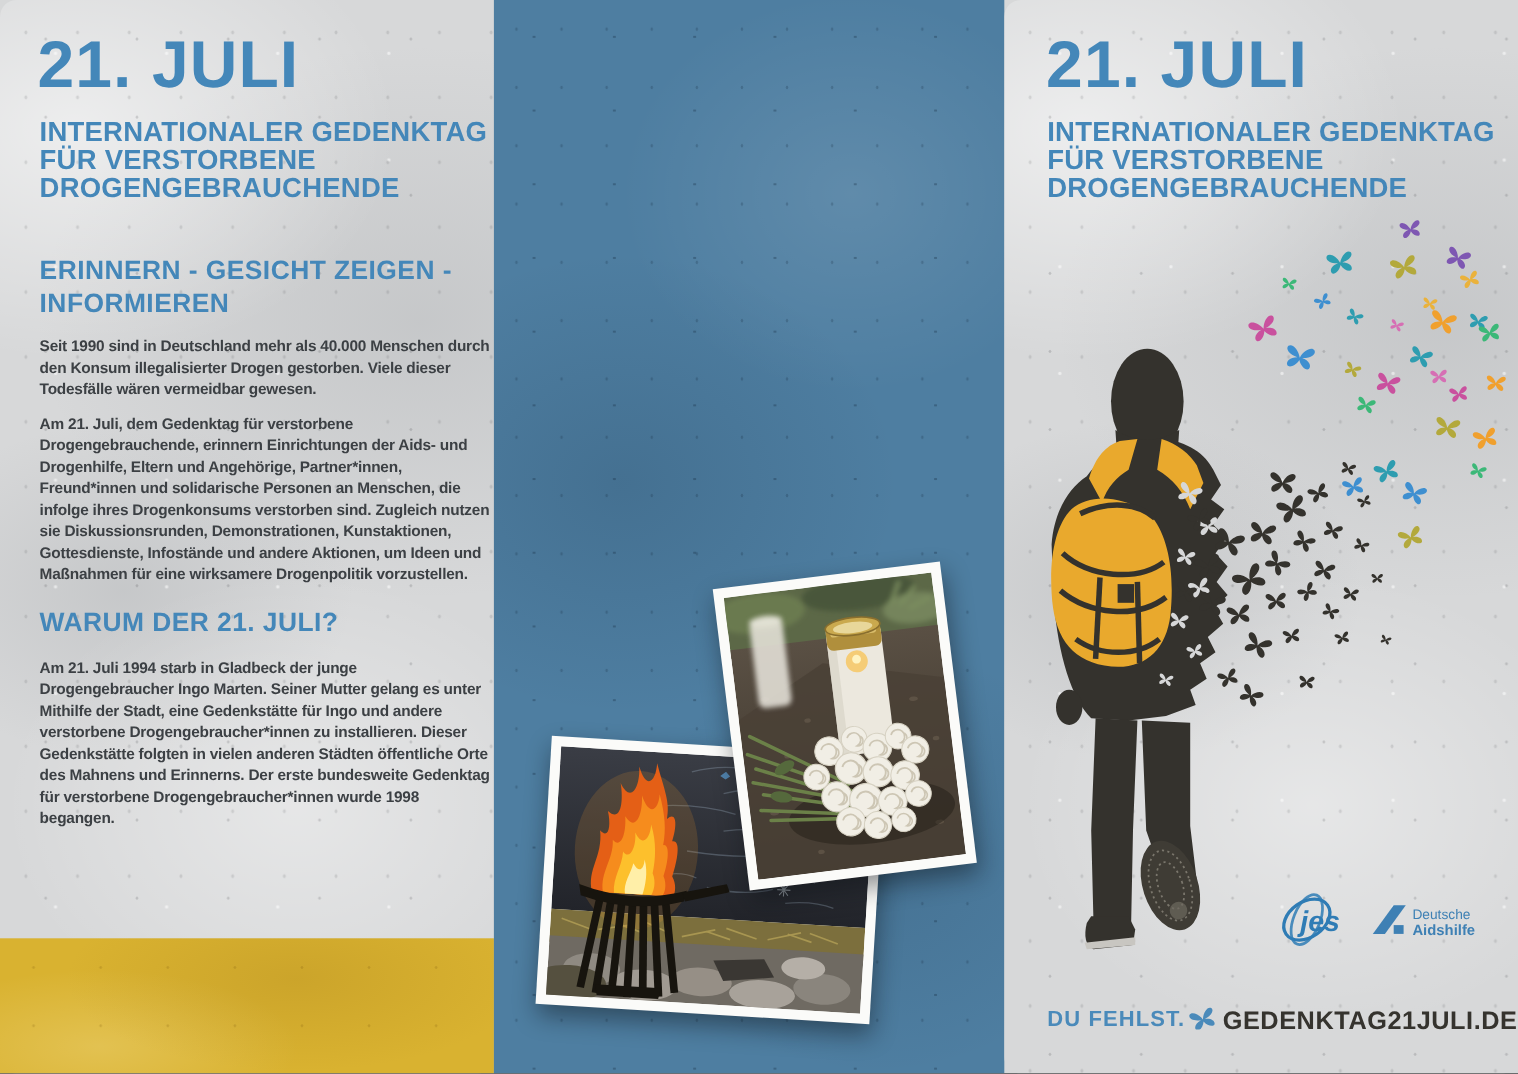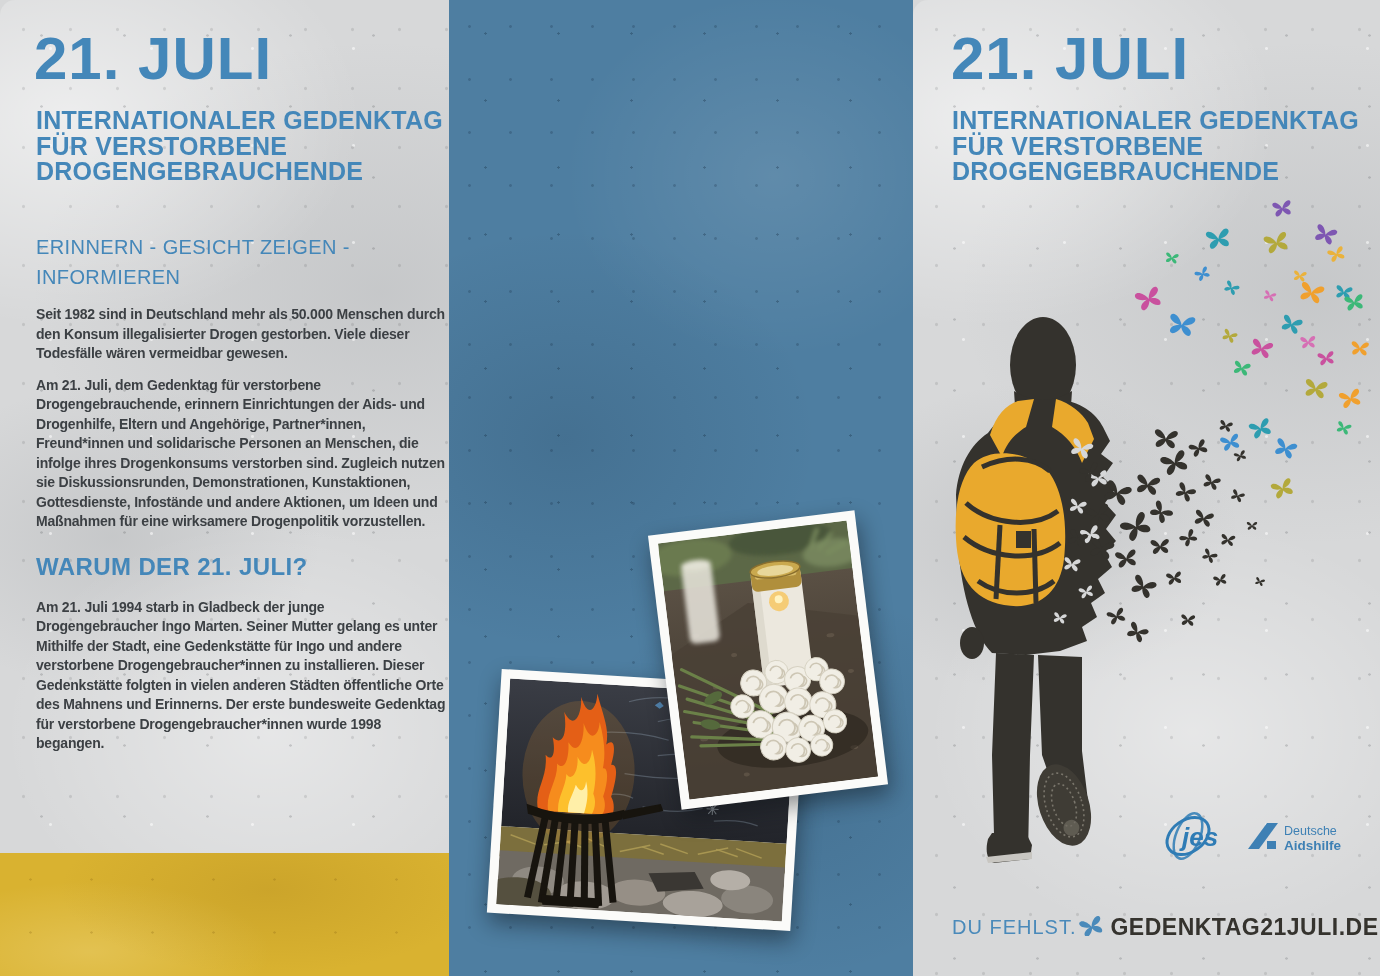--- a/index.html
+++ b/index.html
@@ -37,57 +37,57 @@
       radial-gradient(rgba(120,85,10,.22) 1px, transparent 1.6px),
       radial-gradient(ellipse 300px 120px at 60% 30%, rgba(150,110,20,.20), transparent 70%),
       radial-gradient(ellipse 260px 100px at 20% 80%, rgba(255,240,180,.25), transparent 70%);
     background-size:61px 53px,auto,auto;}
   
   .stencil{font-weight:800;text-transform:uppercase;}
   .title{position:absolute;font-size:60px;line-height:62px;letter-spacing:1px;color:#4487b9;}
   .subtitle{position:absolute;font-size:25px;line-height:25.5px;font-weight:800;
             letter-spacing:.2px;color:#4487b9;}
   .left-col{position:absolute;left:36px;top:232px;width:410px;}
-  .h-blue{font-size:20px;line-height:30px;font-weight:400;color:#4487b9;margin:0;letter-spacing:.4px;}
+  .h-blue{font-size:24px;line-height:30px;font-weight:700;color:#4487b9;margin:0;letter-spacing:.4px;}
   .h-blue2{font-size:24px;line-height:30px;font-weight:800;color:#4487b9;margin:20px 0 16px 0;letter-spacing:.4px;}
   .body-p{font-size:14px;line-height:19.5px;font-weight:700;letter-spacing:-0.2px;
           color:#3c4044;margin:13px 0 0 0;}
   .mid-col{position:absolute;left:487px;top:103px;width:400px;color:#eef1f2;}
   .h-yellow{font-size:25px;line-height:28px;font-weight:800;color:#e2ae3d;margin:0 0 21px 0;letter-spacing:1px;}
   .mid-col p{font-size:15px;line-height:19px;margin:0;font-weight:400;letter-spacing:.1px;}
   .mid-col .b{font-weight:700;color:#ffffff;}
   .blk{margin-top:17px;}
   
   .photo{position:absolute;background:#fbfbf9;box-shadow:2px 10px 22px rgba(10,15,20,.45);}
   .photo-candles{left:664px;top:522px;padding:9px;transform:rotate(-7deg);z-index:5;}
   .photo-fire{left:494px;top:678px;padding:9px;transform:rotate(3.5deg);z-index:4;}
   .photo svg{display:block;}
   
   .person-svg{position:absolute;left:930px;top:195px;width:450px;height:690px;}
   .logos{position:absolute;}
   .footer-row{position:absolute;left:952px;top:914px;display:flex;align-items:center;}
-  .du-fehlst{font-size:20px;font-weight:400;letter-spacing:1px;color:#4a8aba;}
+  .du-fehlst{font-size:20px;font-weight:700;letter-spacing:1px;color:#4a8aba;}
   .site-url{font-size:23px;font-weight:800;letter-spacing:.5px;color:#35332e;margin-left:6px;}
   .fly-icon{margin-left:2px;position:relative;top:-4px;}
 </style>
 </head>
 <body>
 
 <div class="page">
 
   <div class="panel panel-left concrete">
     <div class="title stencil" style="left:34px;top:28px;">21. JULI</div>
     <div class="subtitle stencil" style="left:36px;top:108px;">
       <div>INTERNATIONALER GEDENKTAG</div>
       <div>FÜR VERSTORBENE</div>
       <div>DROGENGEBRAUCHENDE</div>
     </div>
     <div class="left-col">
       <h2 class="h-blue stencil">ERINNERN - GESICHT ZEIGEN - INFORMIEREN</h2>
-      <p class="body-p">Seit 1982 sind in Deutschland mehr als 50.000 Menschen durch den Konsum illegalisierter Drogen gestorben. Viele dieser Todesfälle wären vermeidbar gewesen.</p>
+      <p class="body-p">Seit 1990 sind in Deutschland mehr als 40.000 Menschen durch den Konsum illegalisierter Drogen gestorben. Viele dieser Todesfälle wären vermeidbar gewesen.</p>
       <p class="body-p" style="margin-top:12px;">Am 21. Juli, dem Gedenktag für verstorbene Drogengebrauchende, erinnern Einrichtungen der Aids- und Drogenhilfe, Eltern und Angehörige, Partner*innen, Freund*innen und solidarische Personen an Menschen, die infolge ihres Drogenkonsums verstorben sind. Zugleich nutzen sie Diskussionsrunden, Demonstrationen, Kunstaktionen, Gottesdienste, Infostände und andere Aktionen, um Ideen und Maßnahmen für eine wirksamere Drogenpolitik vorzustellen.</p>
       <h2 class="h-blue2 stencil">WARUM DER 21. JULI?</h2>
       <p class="body-p">Am 21. Juli 1994 starb in Gladbeck der junge Drogengebraucher Ingo Marten. Seiner Mutter gelang es unter Mithilfe der Stadt, eine Gedenkstätte für Ingo und andere verstorbene Drogengebraucher*innen zu installieren. Dieser Gedenkstätte folgten in vielen anderen Städten öffentliche Orte des Mahnens und Erinnerns. Der erste bundesweite Gedenktag für verstorbene Drogengebraucher*innen wurde 1998 begangen.</p>
     </div>
     <div class="yellow-bar"></div>
   </div>
 
   <div class="panel panel-mid">
     <div class="mid-col">
       <h2 class="h-yellow stencil">WEITERE INFORMATIONEN</h2>

